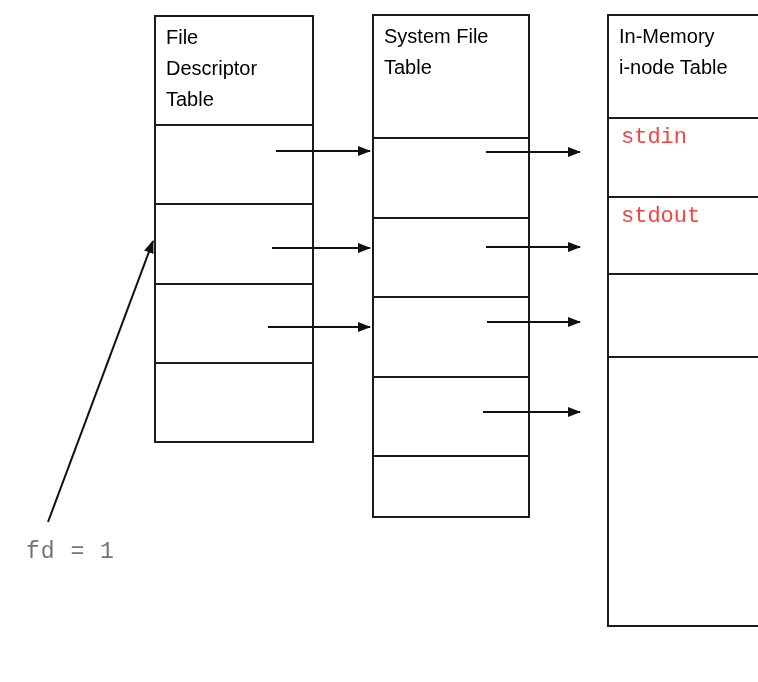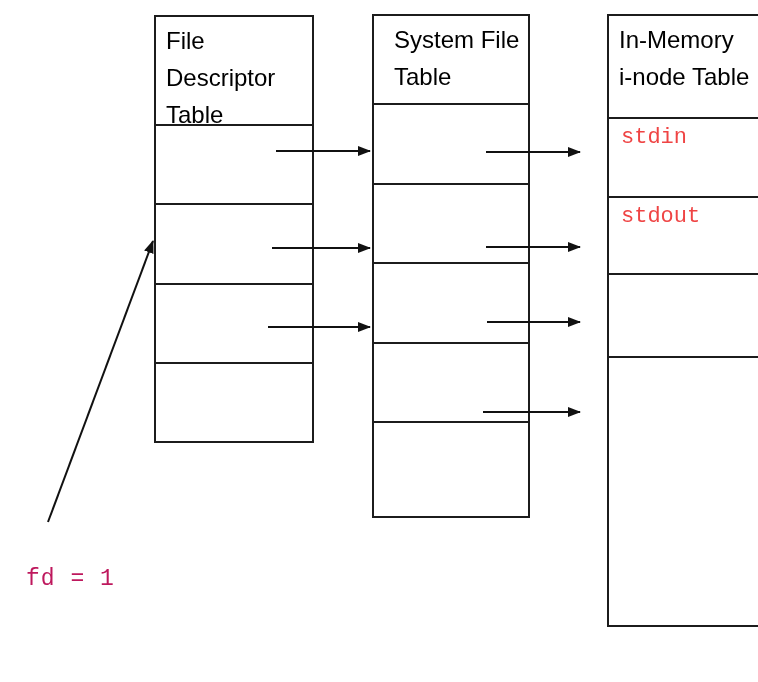--- a/index.html
+++ b/index.html
@@ -1,44 +1,44 @@
 <!DOCTYPE html>
 <html><head>
 <meta charset="utf-8">
 <style>
   html,body{margin:0;padding:0;background:#ffffff;}
   .canvas{position:relative;width:758px;height:682px;background:#ffffff;overflow:hidden;
           font-family:"Liberation Sans",sans-serif;color:#000;}
   .table{position:absolute;box-sizing:border-box;border:2px solid #1c1c1c;background:#fff;overflow:hidden;}
   .thead{box-sizing:border-box;white-space:pre-line;font-family:"Liberation Sans",sans-serif;
-         font-size:24px;line-height:1.55;padding:5px 4px 0 10px;color:#000;}
+         font-size:20px;line-height:1.55;padding:5px 4px 0 10px;color:#000;}
   .row{box-sizing:border-box;border-top:2px solid #1c1c1c;
        font-family:"Liberation Mono","DejaVu Sans Mono",monospace;
        font-size:22px;color:#ef4444;padding:6px 0 0 12px;}
   
   #table-fd{left:154px;top:15px;width:160px;height:428px;}
   #table-fd .thead{height:107px;}
   #table-fd .row{height:79.25px;}
   
   #table-sys{left:372px;top:14px;width:158px;height:504px;}
-  #table-sys .thead{height:87px;margin-left:10px;}
+  #table-sys .thead{height:121px;}
   #table-sys .row{height:79.6px;}
   
   #table-inode{left:607px;top:14px;width:160px;height:613px;}
   #table-inode .thead{height:101px;}
   #table-inode .row:nth-child(1){height:79px;}
   #table-inode .row:nth-child(2){height:77px;}
   #table-inode .row:nth-child(3){height:83px;}
   #table-inode .row:nth-child(4){height:109px;padding-top:38px;}
   #table-inode .row:nth-child(5){height:80px;}
   #table-inode .row:nth-child(6){height:80px;}
   
-  .fd-label{position:absolute;left:26px;top:566px;
+  .fd-label{position:absolute;left:26px;top:539px;
             font-family:"Liberation Mono","DejaVu Sans Mono",monospace;
-            font-size:23px;color:#be185d;letter-spacing:1px;}
+            font-size:23px;color:#737373;letter-spacing:1px;}
   
   .arrows{position:absolute;left:0;top:0;width:758px;height:682px;pointer-events:none;}
   .arrows line{stroke:#111;stroke-width:2;}
 </style>
 </head>
 <body>
 
 <div class="canvas">
 
   <div class="table" id="table-fd">

